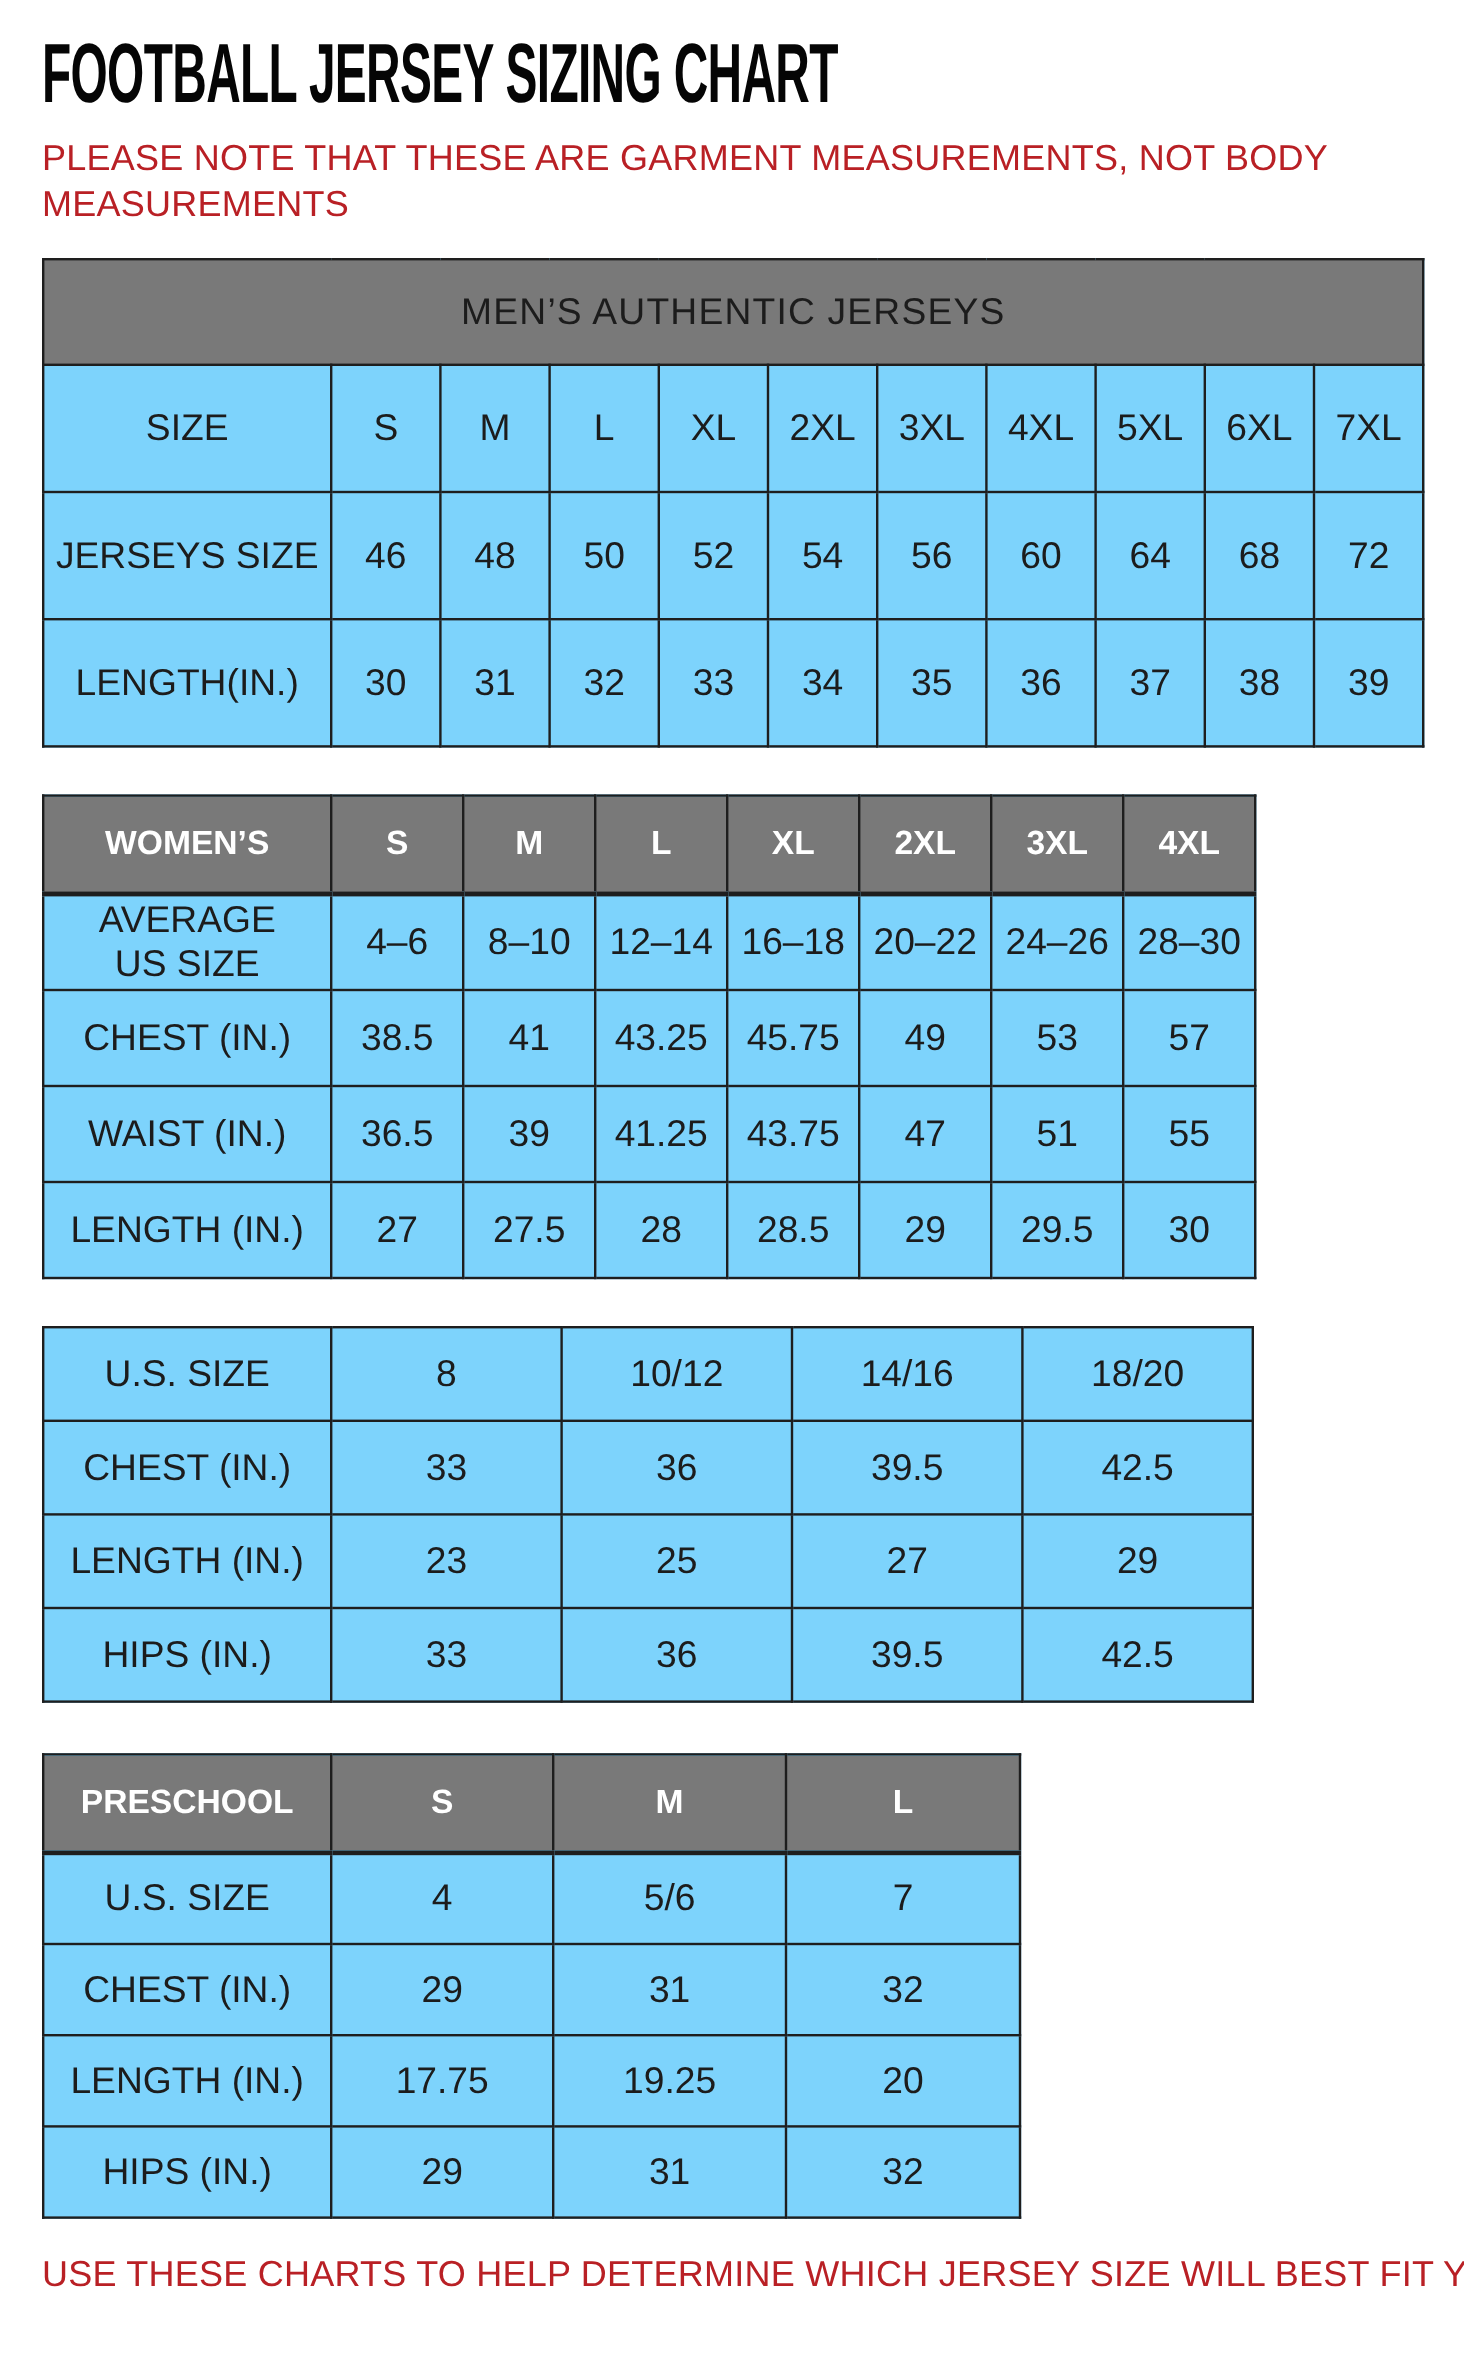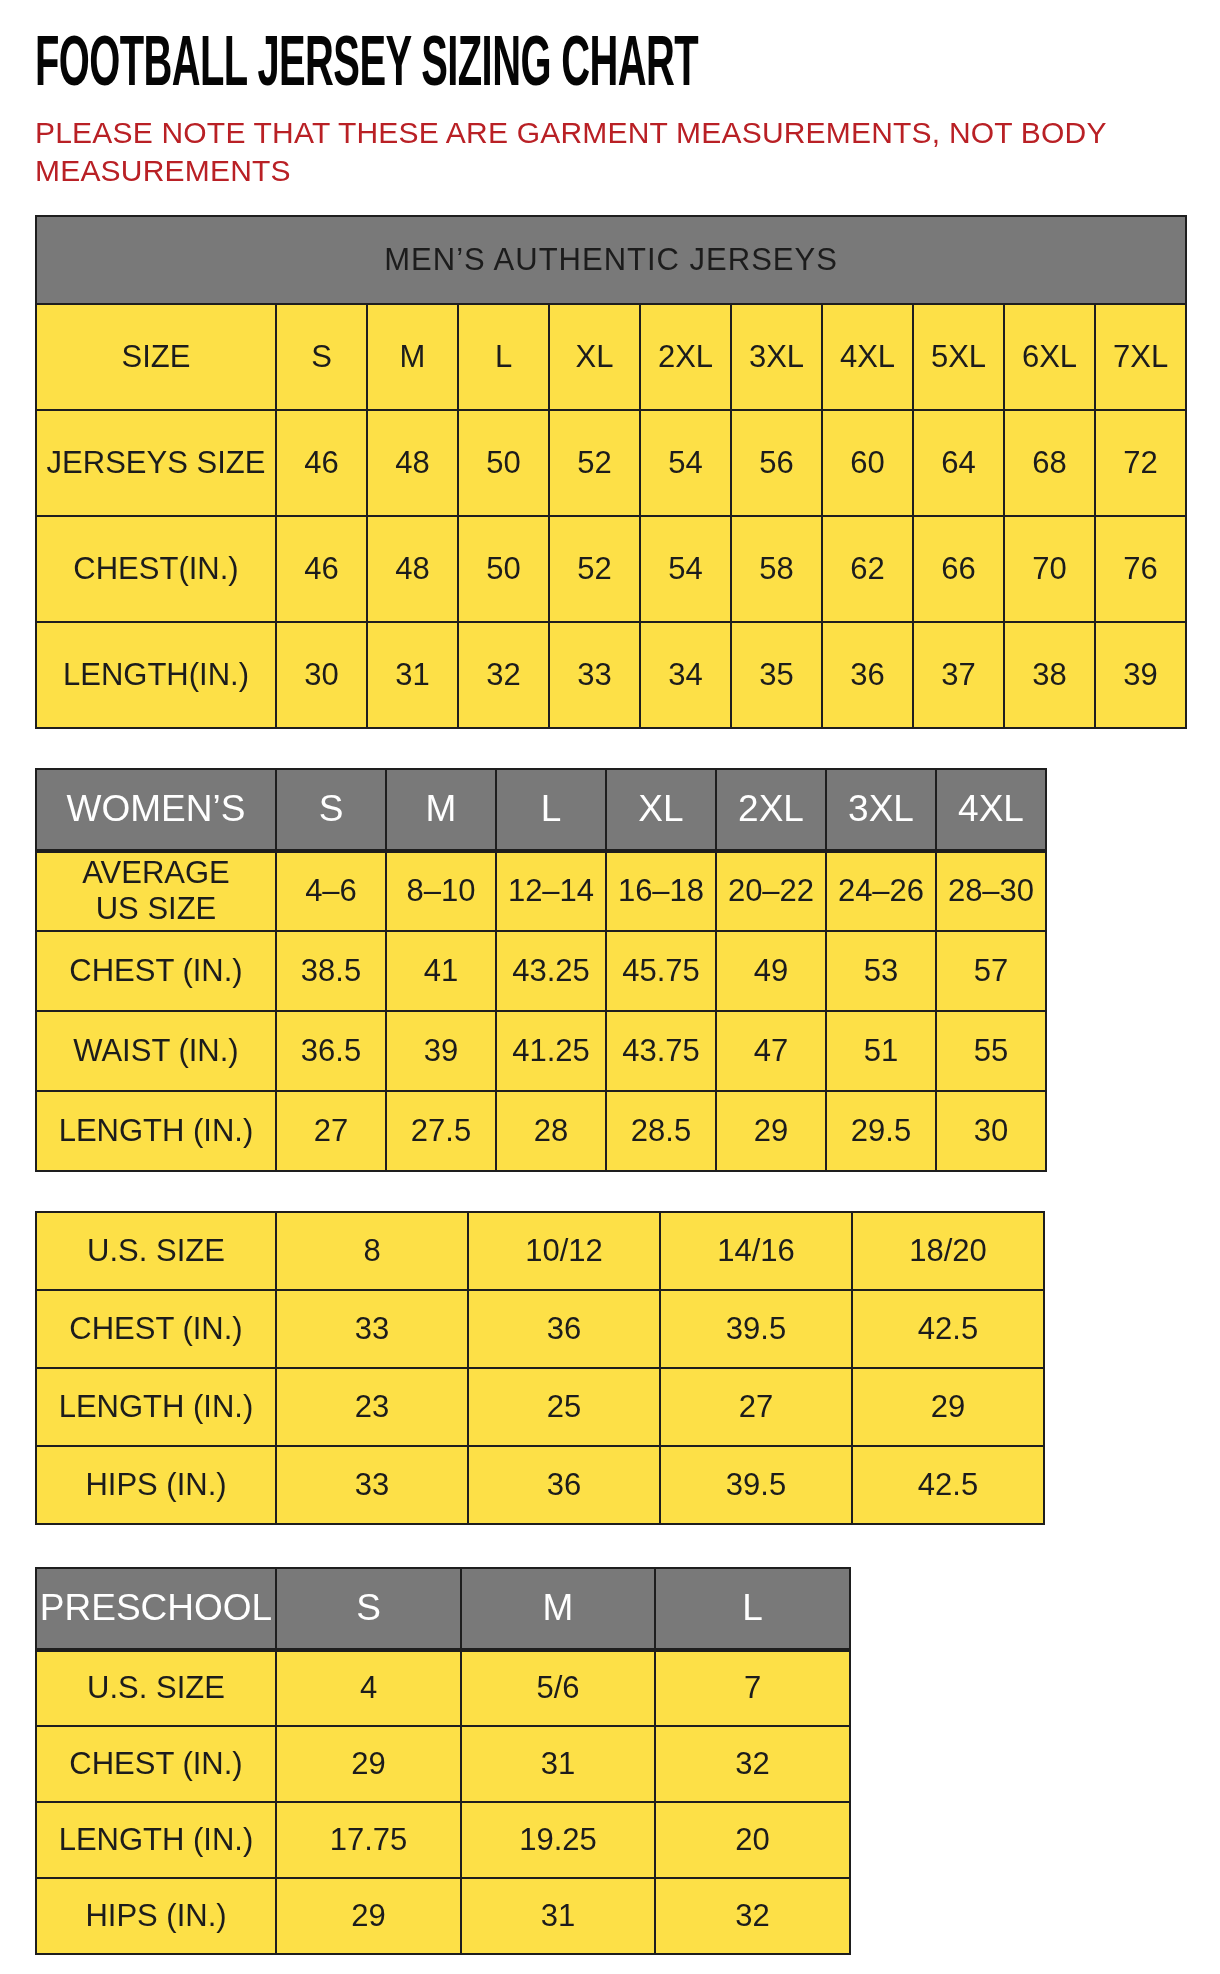--- a/index.html
+++ b/index.html
@@ -40,38 +40,39 @@
     font-size:30px;
     font-weight:500;
     letter-spacing:0.2px;
     white-space:nowrap;
   }
 
   
   table.szt{
     border-collapse:collapse;
     table-layout:fixed;
-    background:#fde047;
+    background:#7dd3fc;
   }
   table.szt td, table.szt th{
     border:2px solid #1e1e1e;
     text-align:center;
     vertical-align:middle;
     font-weight:400;
     font-size:31px;
     color:#1c1c1c;
     padding:0;
     overflow:hidden;
   }
   
   table.szt tr.hdr th{
     background:#797979;
     color:#ffffff;
-    font-size:37px;
+    font-size:28px;
     border-bottom-width:4px;
+    font-weight:bold;
   }
   
   th.banner{
     background:#797979;
     color:#ffffff;
     font-size:36px;
     letter-spacing:1px;
     height:86px;
     border-bottom-width:2px;
   }
@@ -140,33 +141,20 @@
           <td>46</td>
           <td>48</td>
           <td>50</td>
           <td>52</td>
           <td>54</td>
           <td>56</td>
           <td>60</td>
           <td>64</td>
           <td>68</td>
           <td>72</td>
-        </tr>
-        <tr>
-          <td class="lbl">CHEST(IN.)</td>
-          <td>46</td>
-          <td>48</td>
-          <td>50</td>
-          <td>52</td>
-          <td>54</td>
-          <td>58</td>
-          <td>62</td>
-          <td>66</td>
-          <td>70</td>
-          <td>76</td>
         </tr>
         <tr>
           <td class="lbl">LENGTH(IN.)</td>
           <td>30</td>
           <td>31</td>
           <td>32</td>
           <td>33</td>
           <td>34</td>
           <td>35</td>
           <td>36</td>

